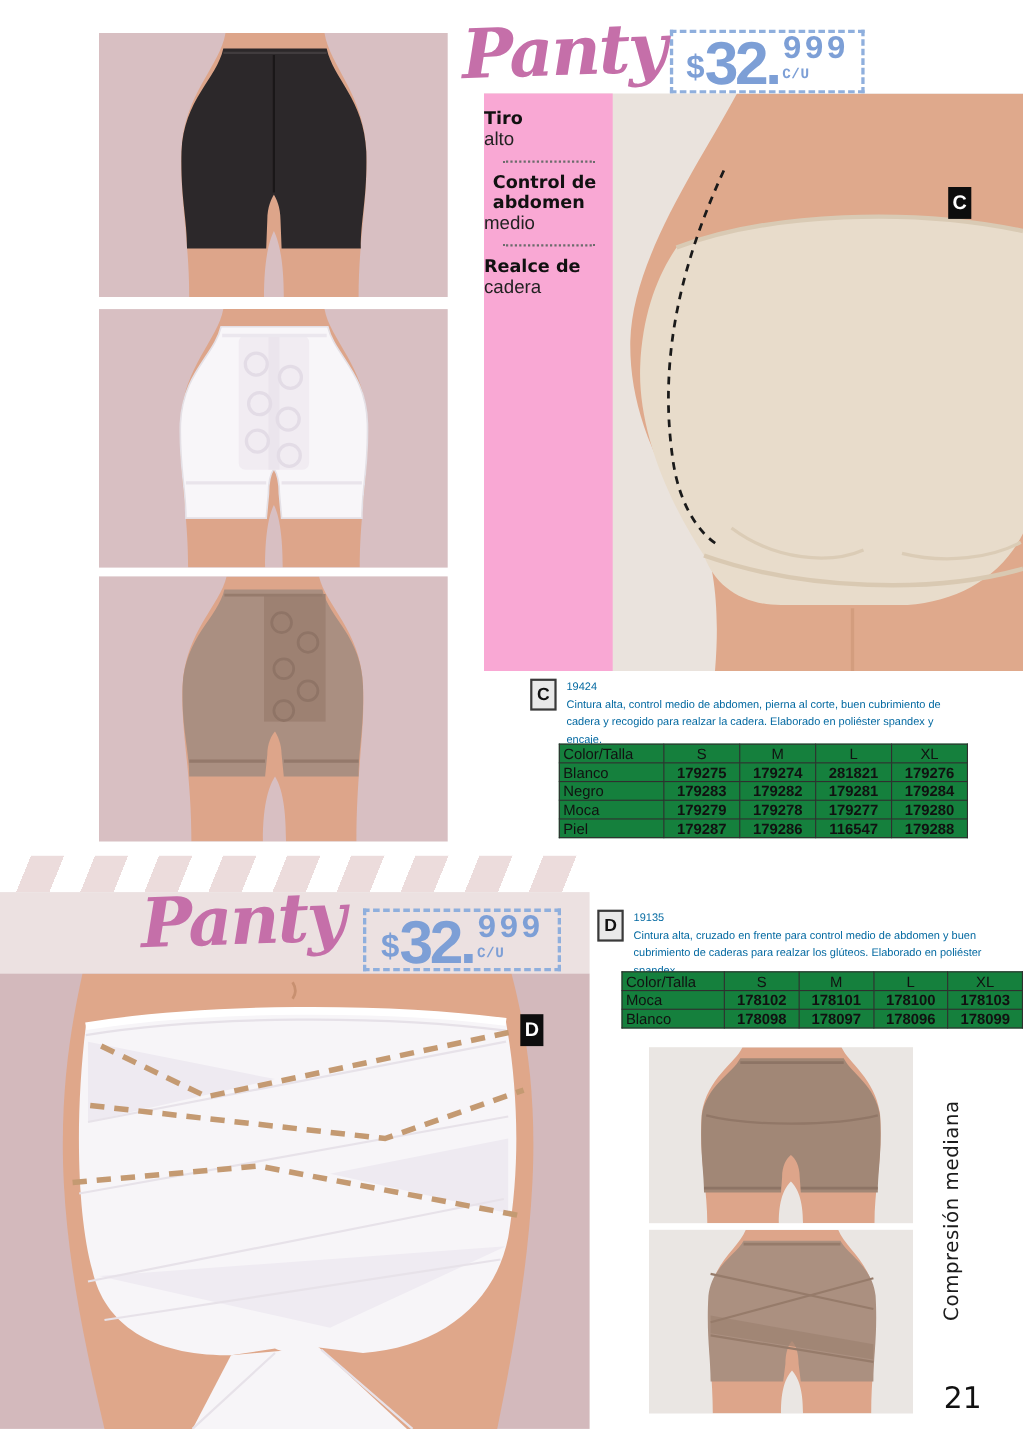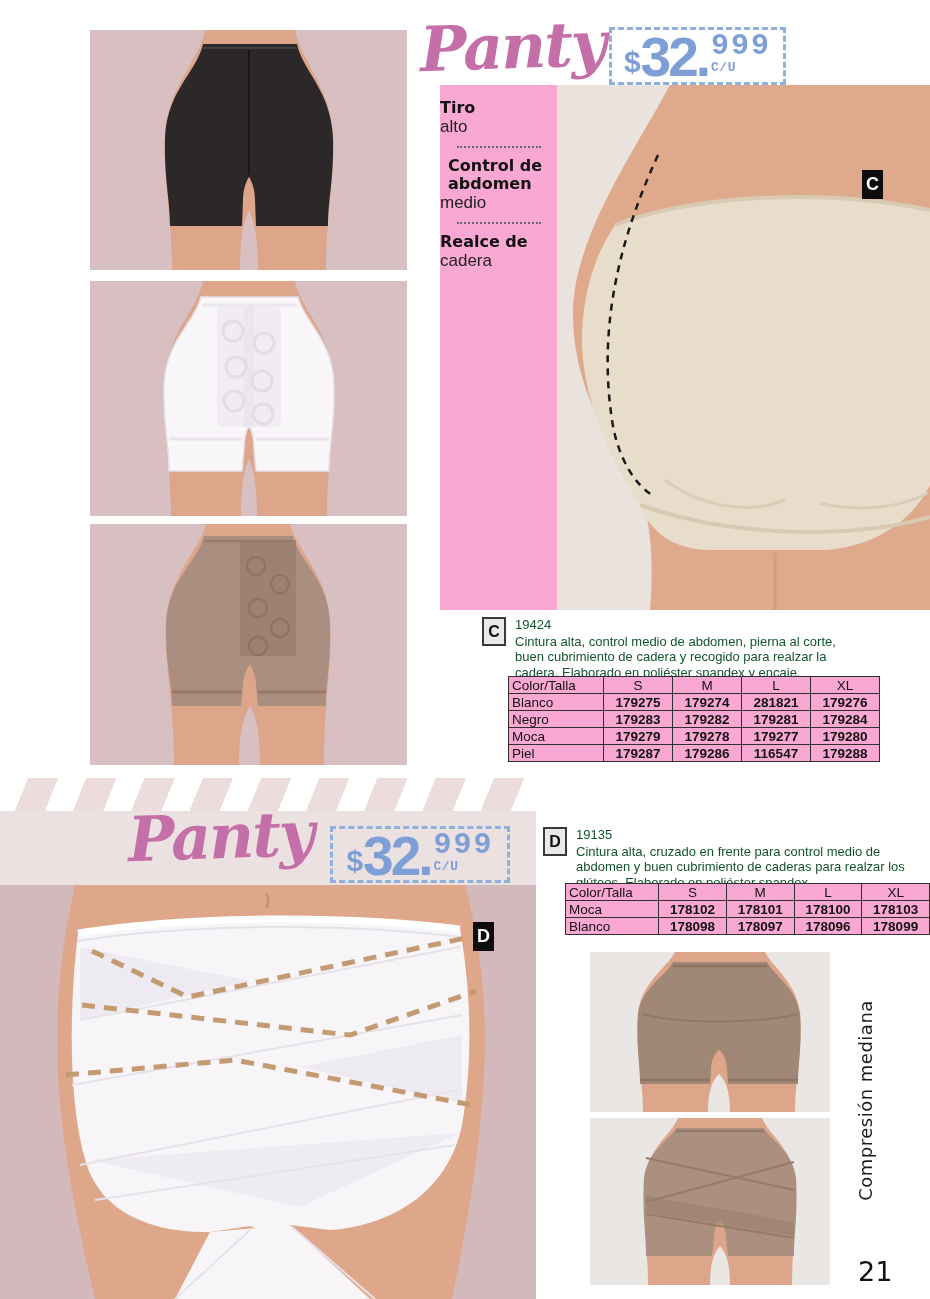--- a/index.html
+++ b/index.html
@@ -25,25 +25,25 @@
   .features{position:absolute;left:440px;top:85px;width:117px;height:525px;background:#f9a8d4;
         box-sizing:border-box;padding-top:14px;text-align:left;color:#111;}
   .f-label{font-family:"DejaVu Sans",sans-serif;font-weight:bold;font-size:16px;line-height:18px;}
   .f-value{font-size:17px;line-height:19px;color:#222;}
   .f-sep{width:84px;margin:10px auto 9px auto;border-bottom:2px dotted #6b6b6b;}
 
   
   .info{position:absolute;display:flex;gap:9px;}
   .info-box{width:20px;height:25px;background:#e9e9e9;border:2px solid #3a3a3a;color:#111;
         font-weight:bold;font-size:16px;line-height:25px;text-align:center;flex:0 0 auto;}
-  .info-text{width:352px;font-size:13px;line-height:15.5px;color:#14532d;}
+  .info-text{width:352px;font-size:10px;line-height:15.5px;color:#0369a1;}
   .info-code{margin-bottom:1px;}
 
   
-  .size-table{position:absolute;border-collapse:collapse;background:#f9a8d4;}
+  .size-table{position:absolute;border-collapse:collapse;background:#15803d;}
   .size-table th,.size-table td{border:1.5px solid #2f2f2f;font-size:13.5px;padding:0 3px;
         height:16px;color:#111;font-weight:normal;text-align:center;}
   .size-table .first{width:88px;text-align:left;}
   .size-table td.code{font-weight:bold;width:62px;}
   .size-table th{width:62px;}
 
   
   .photo-label{position:absolute;background:#0d0d0d;color:#fff;width:21px;height:29px;
         font-weight:bold;font-size:18px;line-height:29px;text-align:center;}
 

